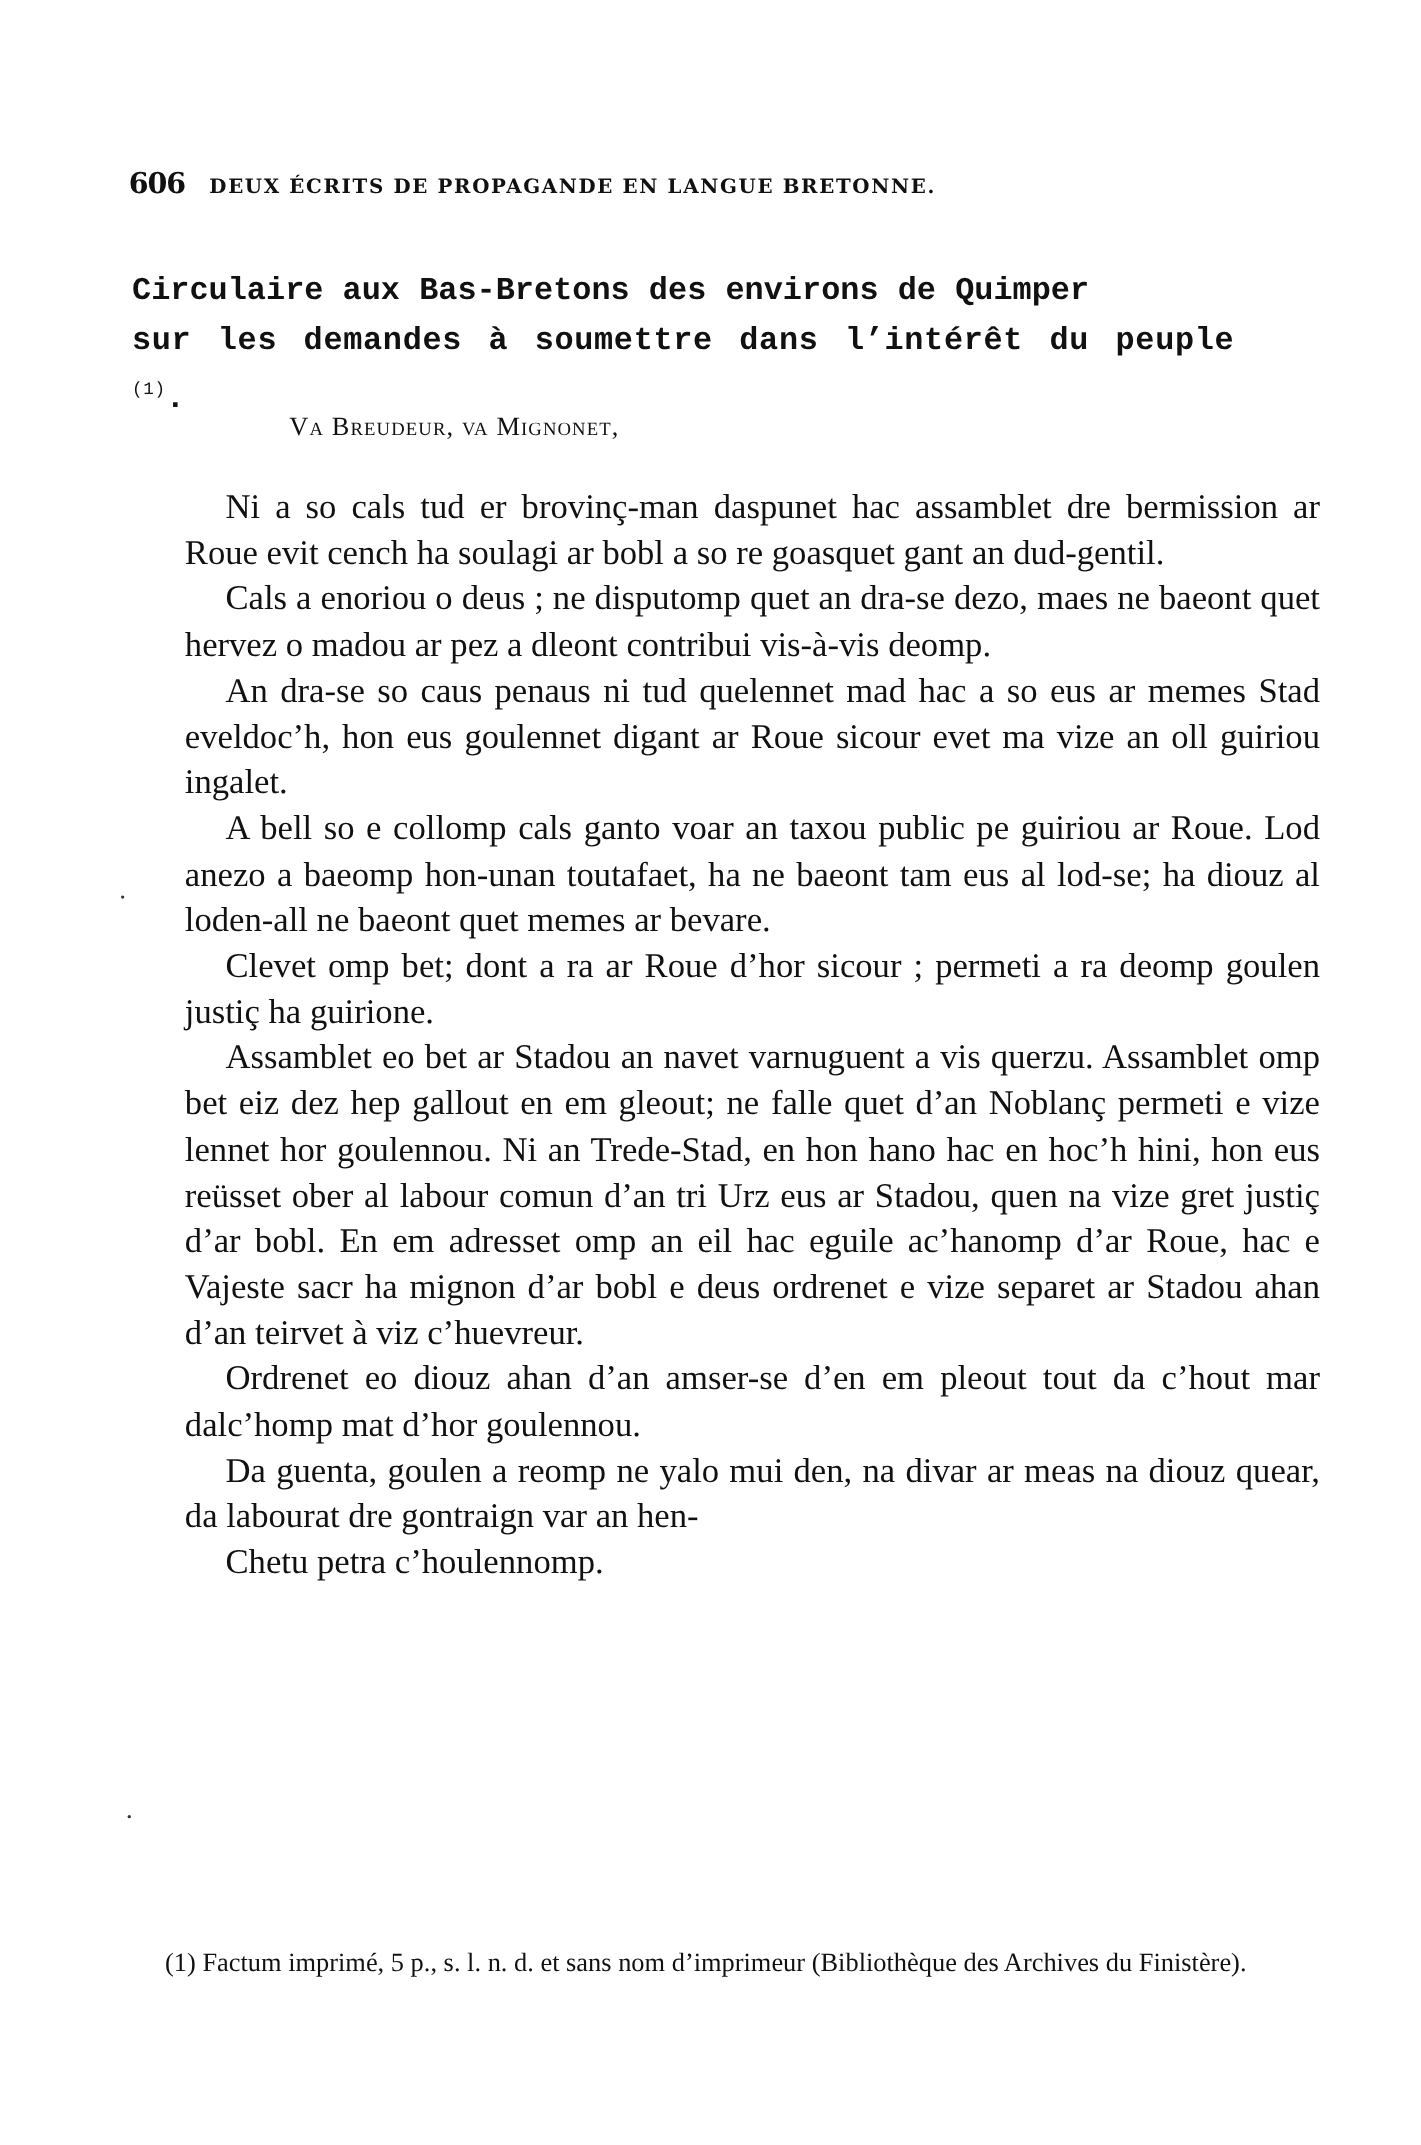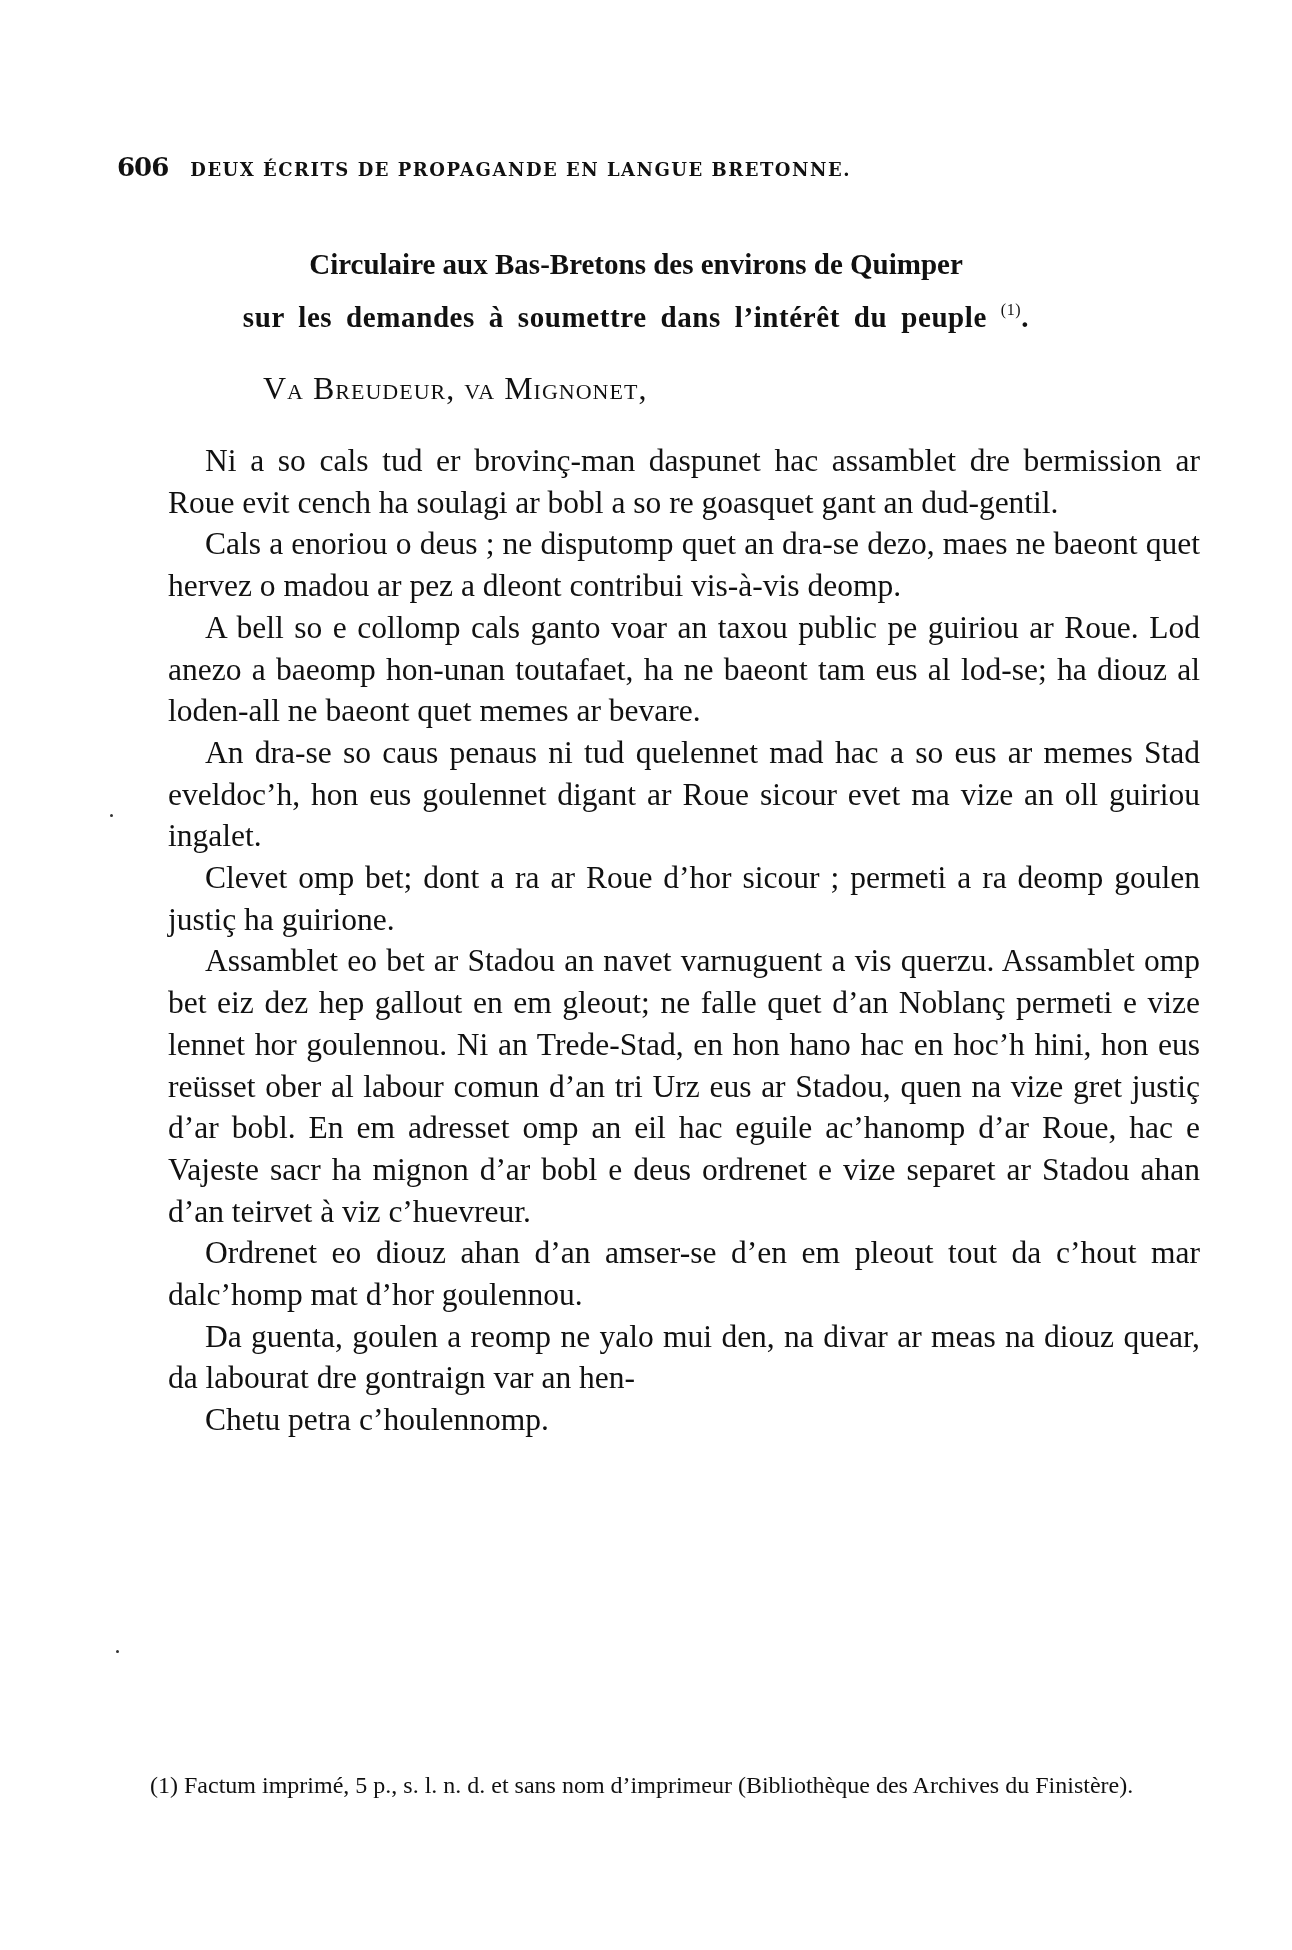--- a/index.html
+++ b/index.html
@@ -45,41 +45,41 @@
     font-size: 18px;
     letter-spacing: 1.5px;
     text-transform: uppercase;
     vertical-align: baseline;
   }
   .title {
     position: absolute;
     left: 120px;
     top: 242px;
     width: 1032px;
-    text-align: center;
-    font-family: Liberation Serif, serif;
+    text-align: left;
+    font-family: Liberation Mono, monospace;
     font-weight: bold;
     font-size: 29px;
     line-height: 45px;
   }
   .title .l2 {
     display: block;
     letter-spacing: 0.6px;
     word-spacing: 6px;
   }
   .title sup {
     font-size: 16px;
     font-weight: normal;
     vertical-align: 12px;
   }
   .salutation {
     position: absolute;
     left: 263px;
     top: 368px;
-    font-size: 32px;
+    font-size: 24px;
     line-height: 40px;
     letter-spacing: 1px;
     font-variant: small-caps;
     white-space: nowrap;
   }
   .body-text {
     position: absolute;
     left: 120px;
     top: 440px;
     width: 1032px;
@@ -128,22 +128,22 @@
   <div class="title">
     <span class="l1">Circulaire aux Bas-Bretons des environs de Quimper</span>
     <span class="l2"><span>sur les demandes à soumettre dans l’intérêt du peuple</span> <sup>(1)</sup><span>.</span></span>
   </div>
 
   <div class="salutation">Va Breudeur, va Mignonet,</div>
 
   <div class="body-text">
     <p>Ni a so cals tud er brovinç-man daspunet hac assamblet dre bermission ar Roue evit cench ha soulagi ar bobl a so re goasquet gant an dud-gentil.</p>
     <p>Cals a enoriou o deus ; ne disputomp quet an dra-se dezo, maes ne baeont quet hervez o madou ar pez a dleont contribui vis-à-vis deomp.</p>
+    <p>An dra-se so caus penaus ni tud quelennet mad hac a so eus ar memes Stad eveldoc’h, hon eus goulennet digant ar Roue sicour evet ma vize an oll guiriou ingalet.</p>
     <p>A bell so e collomp cals ganto voar an taxou public pe guiriou ar Roue. Lod anezo a baeomp hon-unan toutafaet, ha ne baeont tam eus al lod-se; ha diouz al loden-all ne baeont quet memes ar bevare.</p>
-    <p>An dra-se so caus penaus ni tud quelennet mad hac a so eus ar memes Stad eveldoc’h, hon eus goulennet digant ar Roue sicour evet ma vize an oll guiriou ingalet.</p>
     <p>Clevet omp bet; dont a ra ar Roue d’hor sicour ; permeti a ra deomp goulen justiç ha guirione.</p>
     <p>Assamblet eo bet ar Stadou an navet varnuguent a vis querzu. Assamblet omp bet eiz dez hep gallout en em gleout; ne falle quet d’an Noblanç permeti e vize lennet hor goulennou. Ni an Trede-Stad, en hon hano hac en hoc’h hini, hon eus reüsset ober al labour comun d’an tri Urz eus ar Stadou, quen na vize gret justiç d’ar bobl. En em adresset omp an eil hac eguile ac’hanomp d’ar Roue, hac e Vajeste sacr ha mignon d’ar bobl e deus ordrenet e vize separet ar Stadou ahan d’an teirvet à viz c’huevreur.</p>
     <p>Ordrenet eo diouz ahan d’an amser-se d’en em pleout tout da c’hout mar dalc’homp mat d’hor goulennou.</p>
     <p>Da guenta, goulen a reomp ne yalo mui den, na divar ar meas na diouz quear, da labourat dre gontraign var an hen-</p>
     <p>Chetu petra c’houlennomp.</p>
   </div>
 
   <div class="footnote">
     <p>(1) Factum imprimé, 5 p., s. l. n. d. et sans nom d’imprimeur (Bibliothèque des Archives du Finistère).</p>
   </div>

